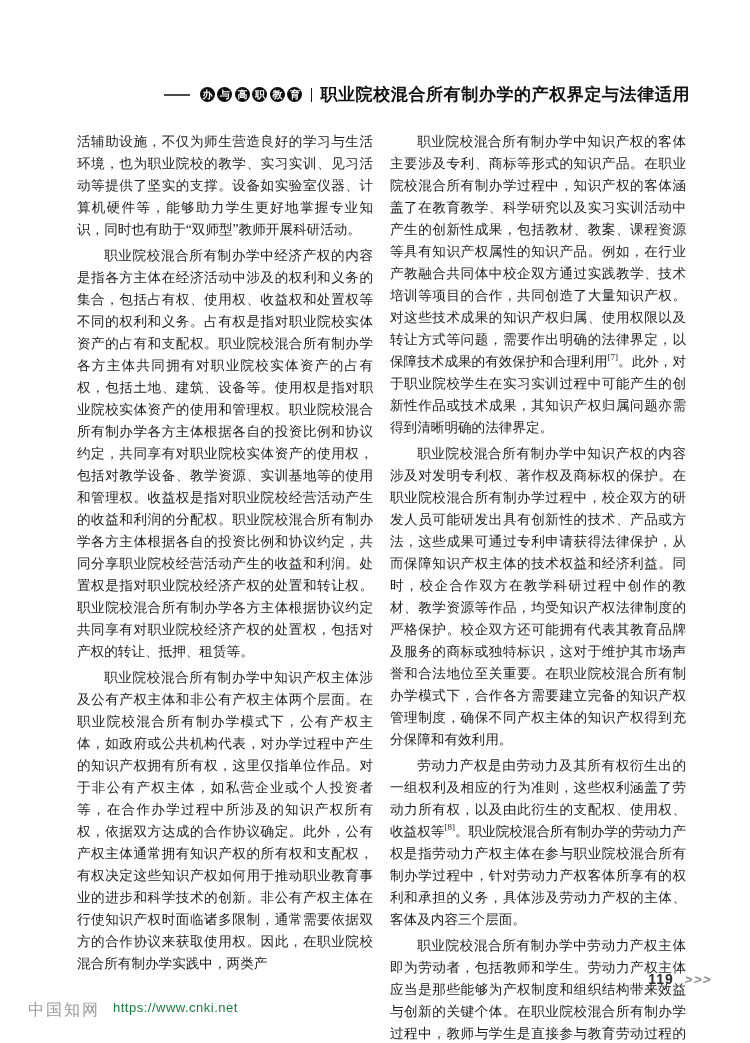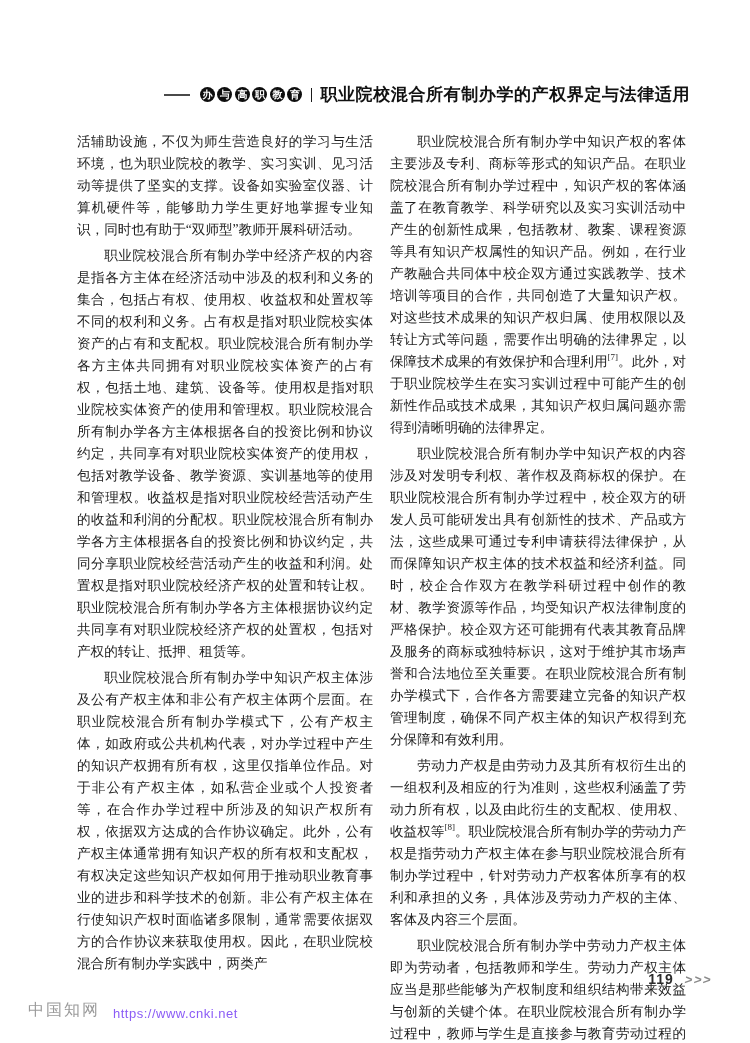--- a/index.html
+++ b/index.html
@@ -55,29 +55,29 @@
     font-size:14px; font-weight:bold; color:#2b2b2b; letter-spacing:1px;
   }
   .chevrons {
     font-family:"Liberation Sans", sans-serif;
     font-size:13px; font-weight:bold; color:#8a8a8a;
     letter-spacing:1.5px; transform:skewX(-12deg);
   }
   
   .cnki {
     position:absolute; left:28px; top:1000px;
-    display:flex; align-items:flex-end; gap:13px;
+    display:flex; align-items:flex-start; gap:13px;
   }
   .cnki-name {
     font-family:"Liberation Sans", sans-serif;
     font-size:16px; color:#9a9a9a; letter-spacing:2px;
   }
   .cnki-url {
     font-family:"Liberation Sans", sans-serif;
-    font-size:13px; color:#8b5cf6; letter-spacing:0.5px;
+    font-size:13px; color:#15803d; letter-spacing:0.5px;
   }
 </style>
 </head>
 <body>
 
 <div class="hdr">
   <span class="hdr-rule"></span>
   <span class="badges">
       <span class="badge">办</span>
       <span class="badge">与</span>

